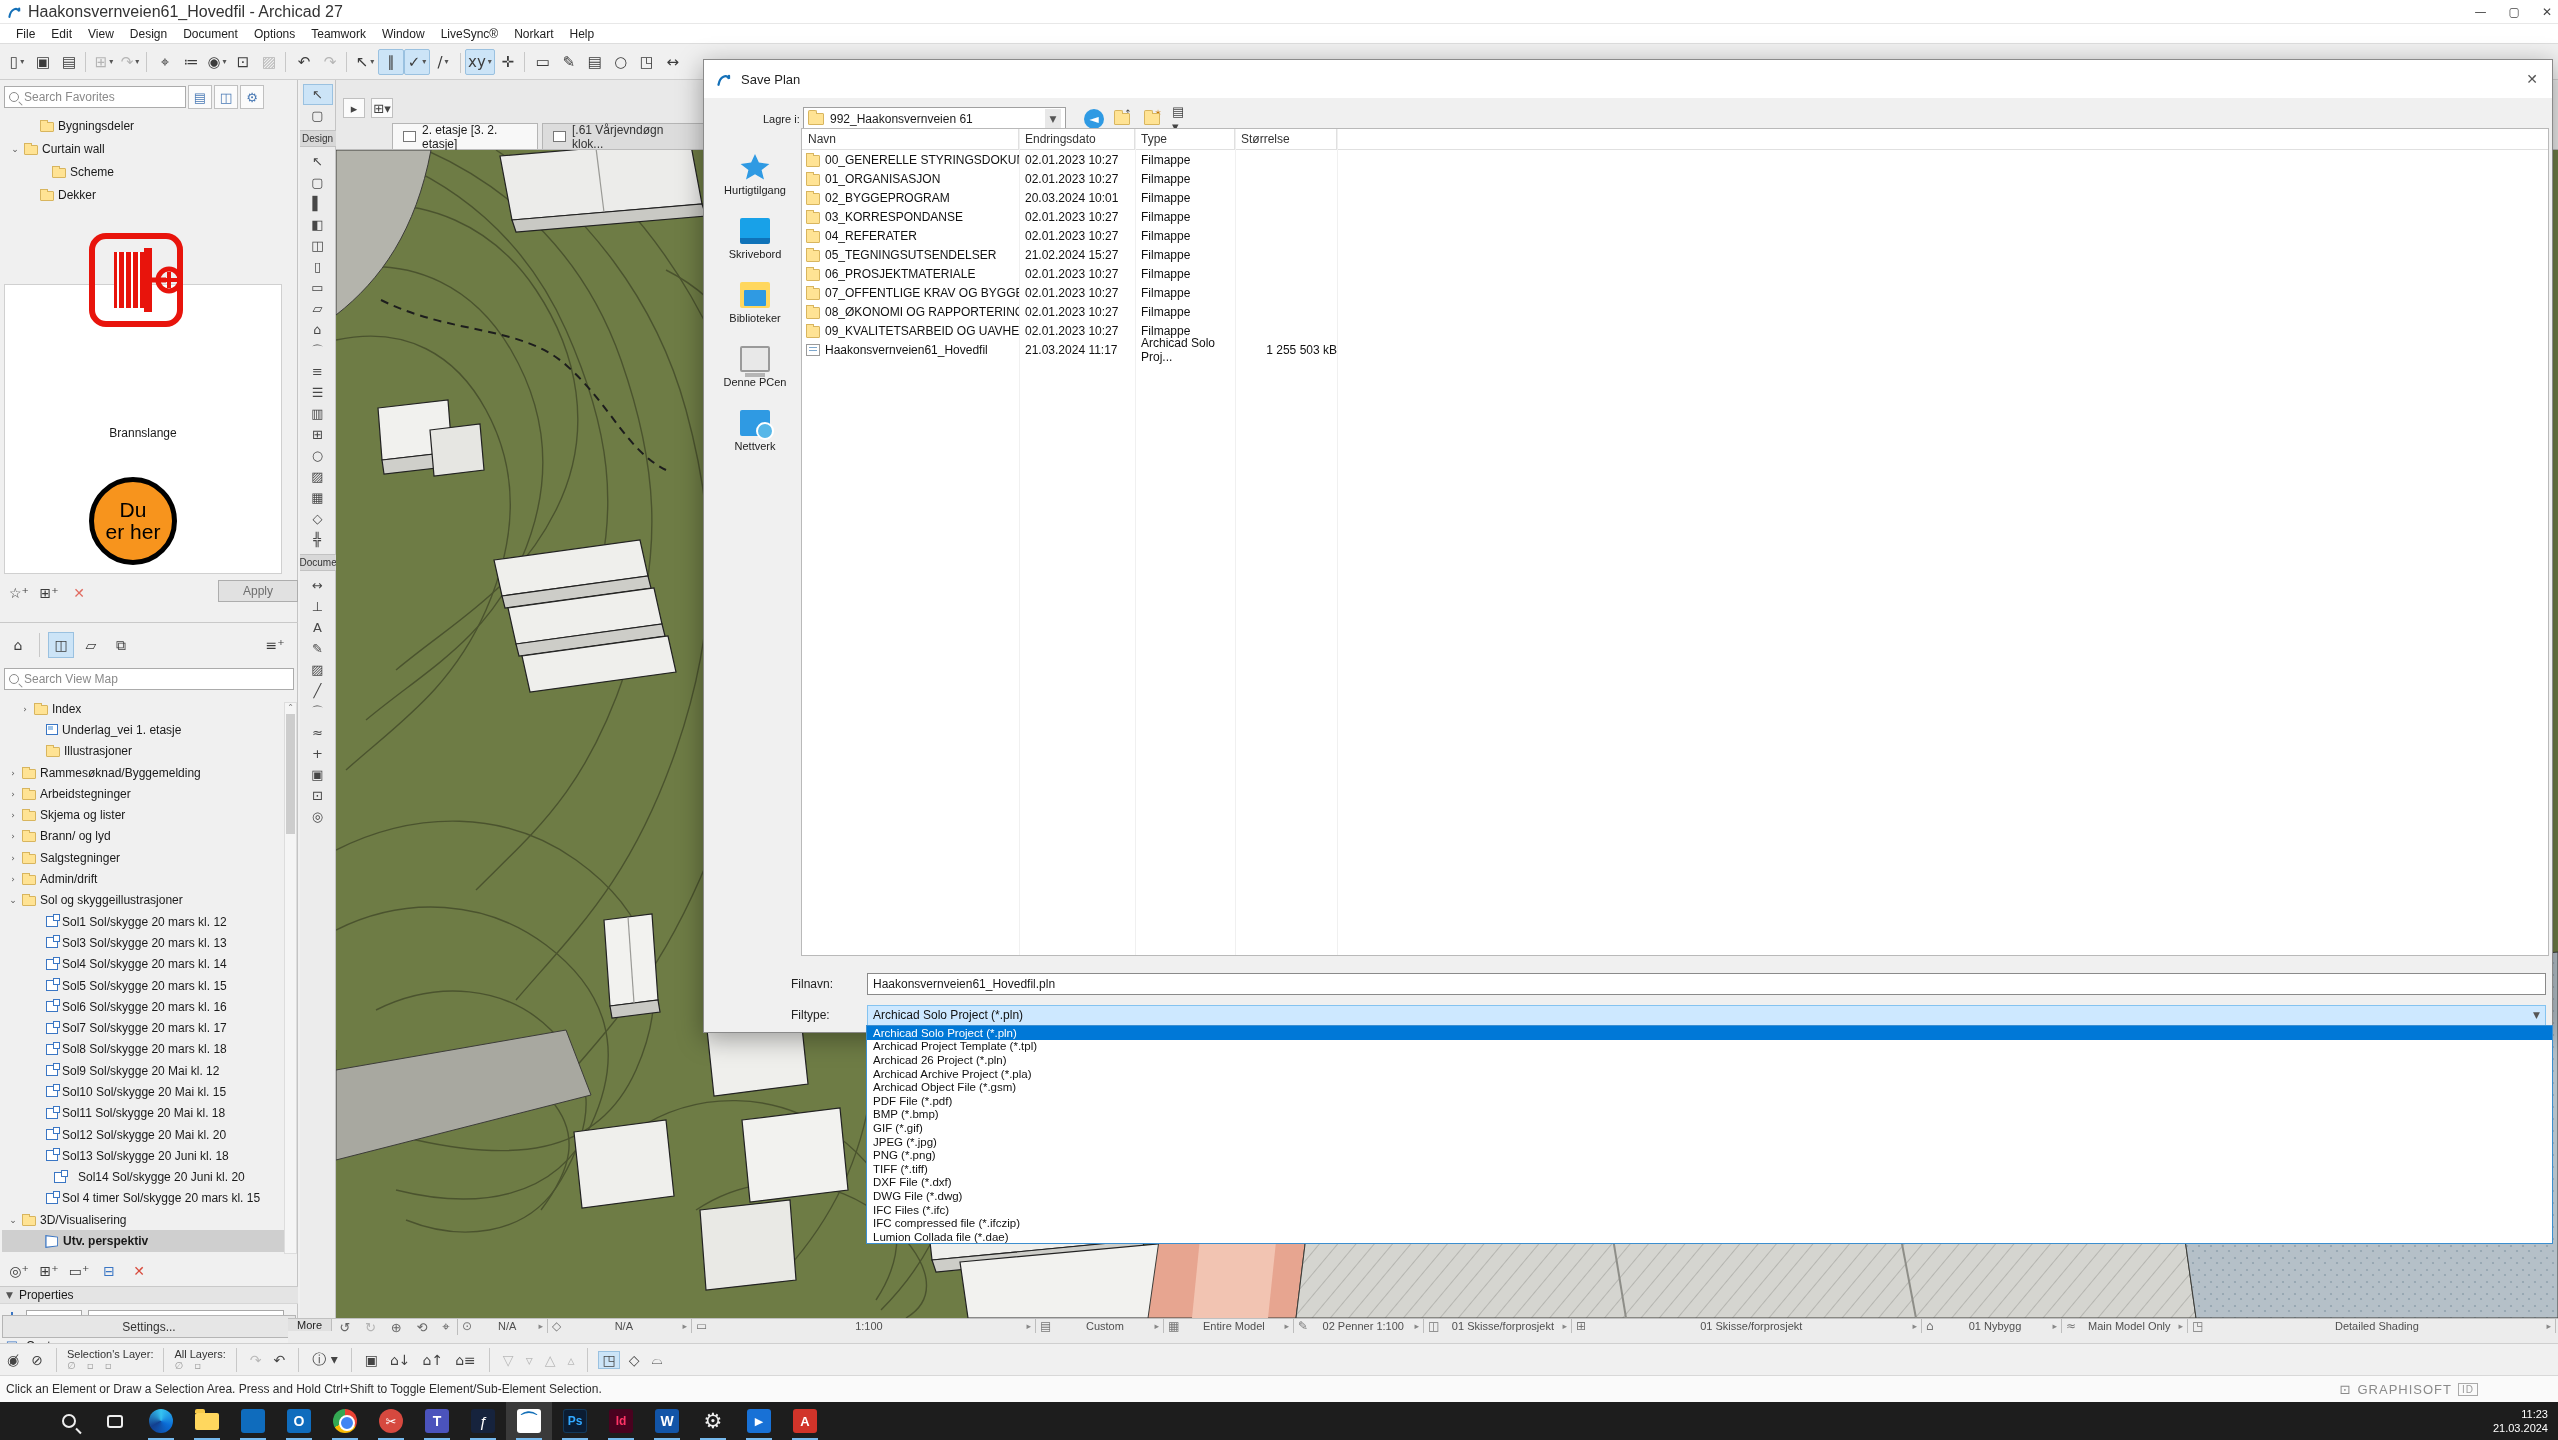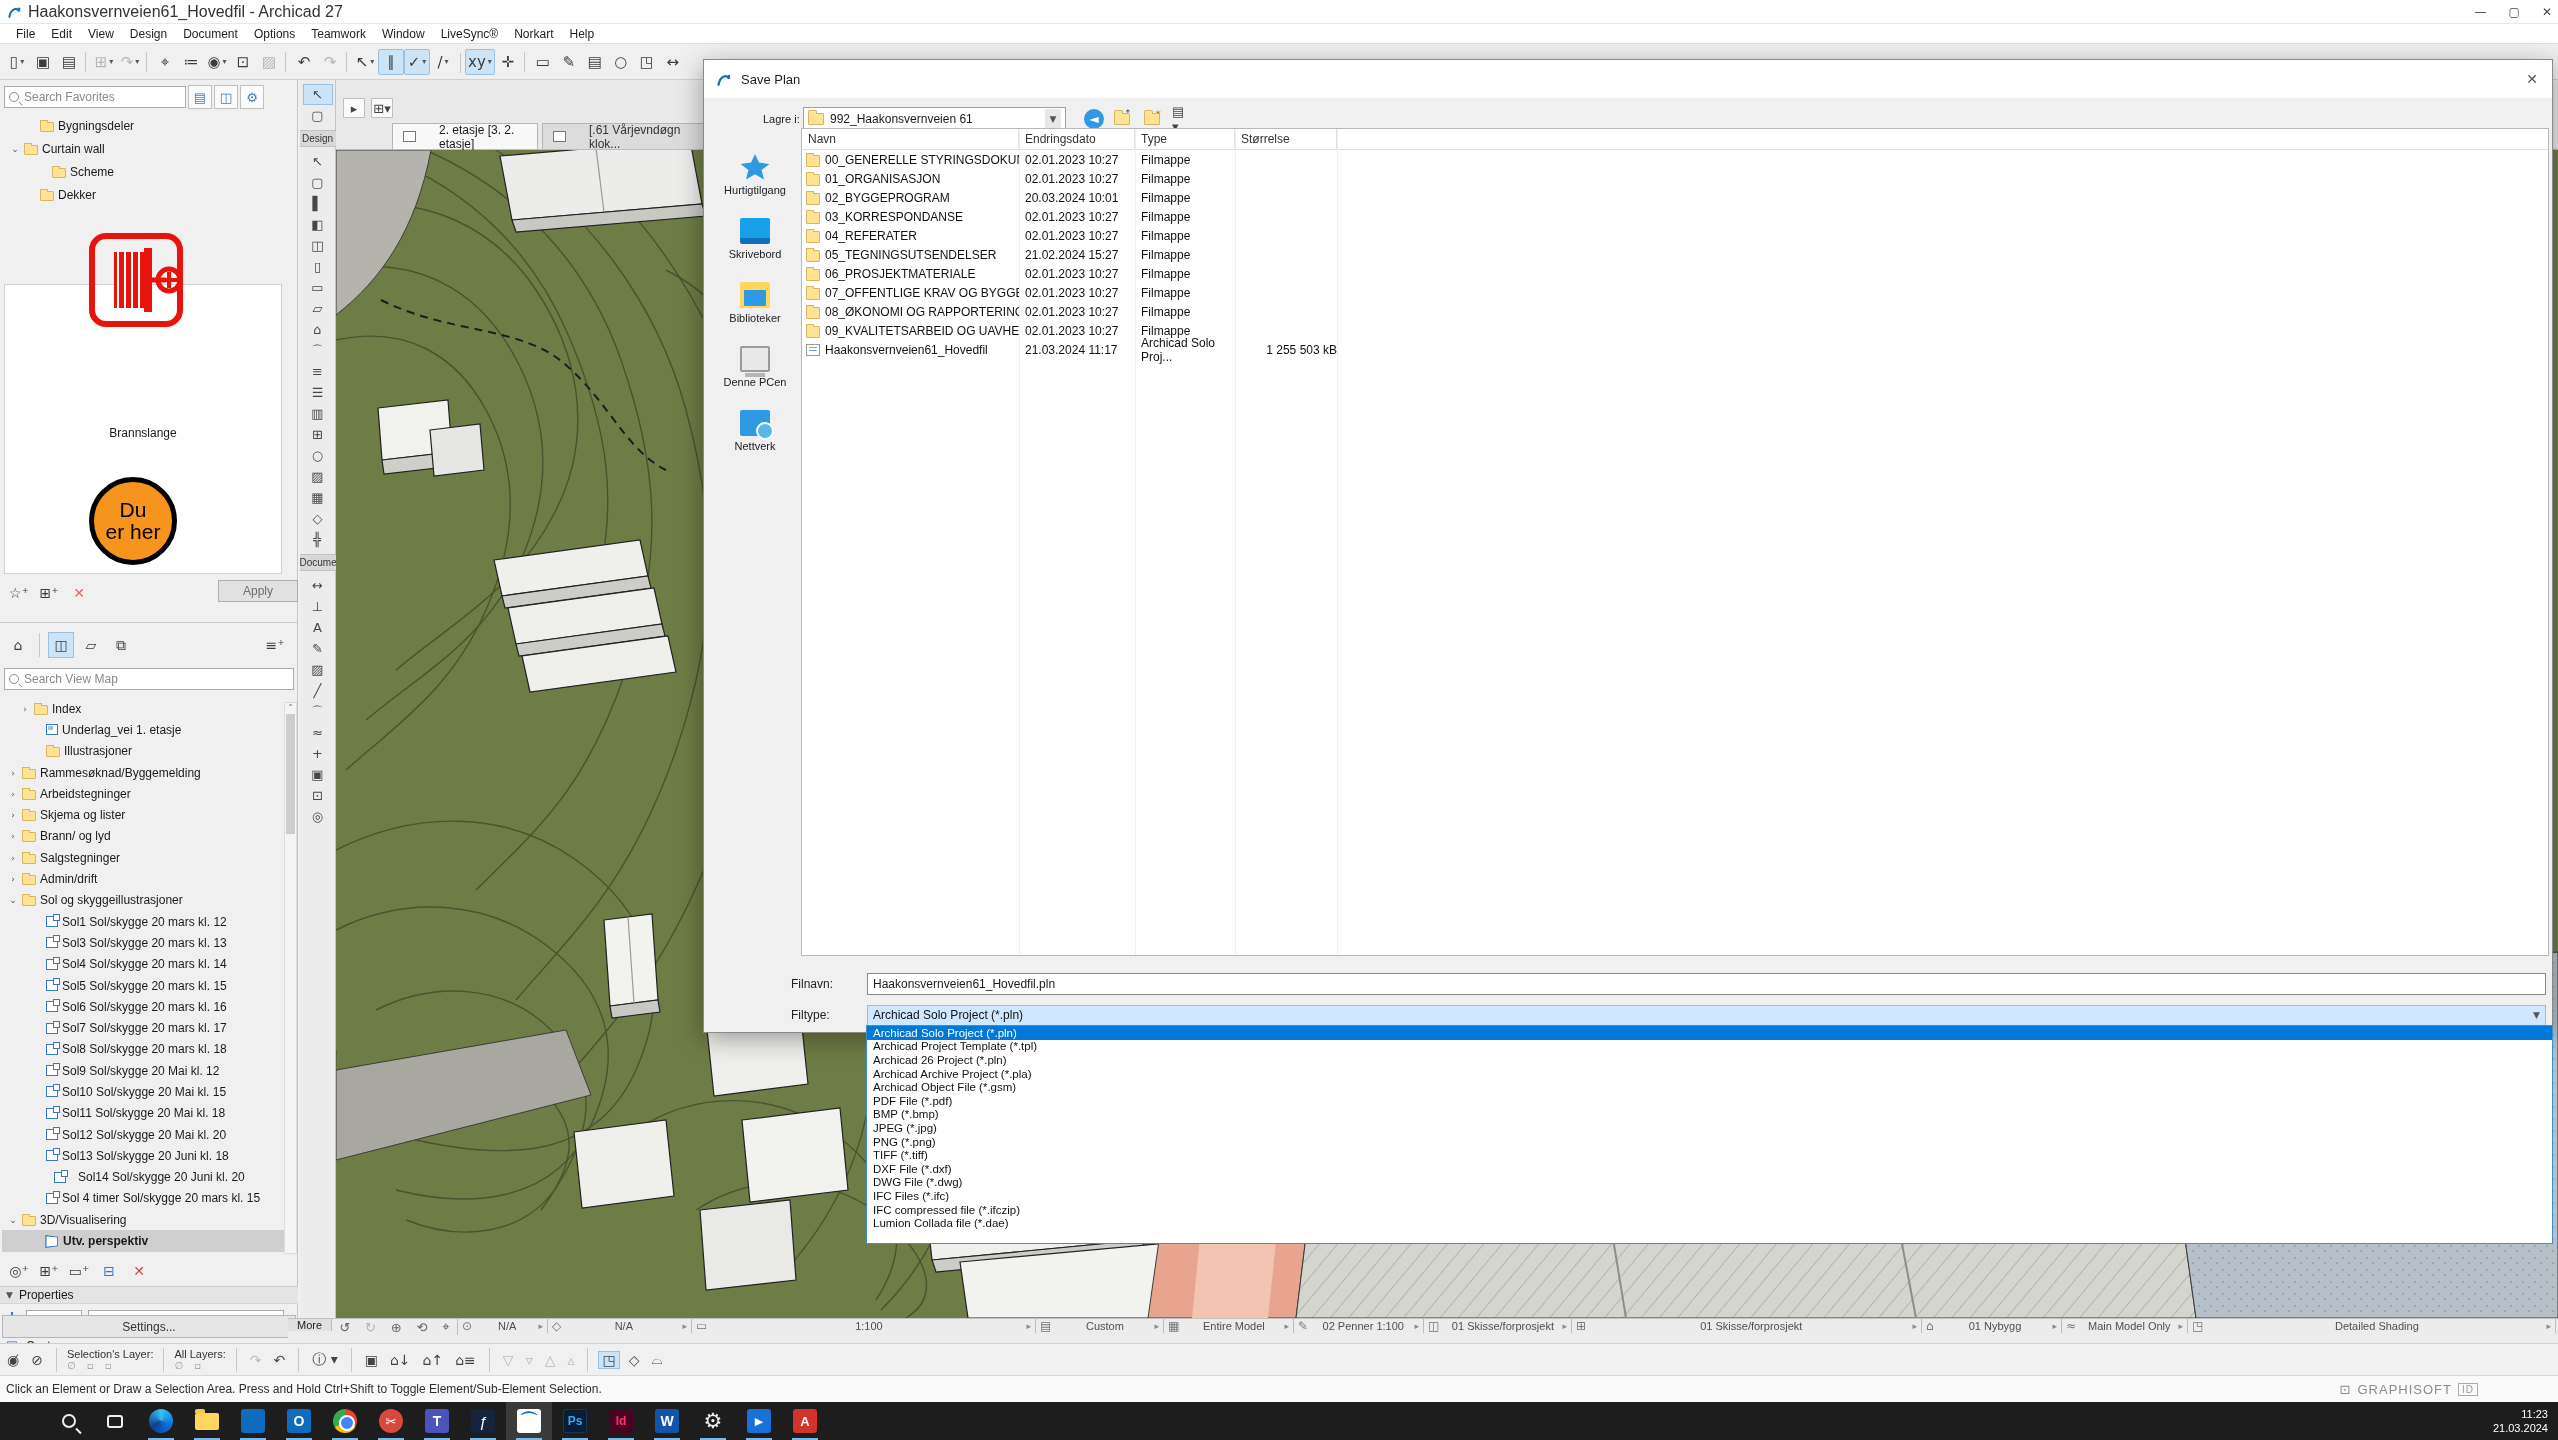--- a/index.html
+++ b/index.html
@@ -57,21 +57,21 @@
   
   #toolbox { left:300px; top:80px; width:36px; height:1238px; background:#ececec; border-right:1px solid #c4c4c4; display:flex; flex-direction:column; align-items:center; padding-top:4px; }
   .tool { width:30px; height:21px; display:flex; align-items:center; justify-content:center; color:#474747; font-size:13px; }
   .tool.sel { background:#cce4f7; border:1px solid #9ac1e0; }
   .toolbox-label { width:36px; background:#d8d8d8; color:#333; font-size:10px; text-align:center; padding:2px 0; margin:4px 0; border-top:1px solid #c2c2c2; border-bottom:1px solid #c2c2c2; }
 
   
   #tabstrip { left:336px; top:80px; width:2222px; height:70px; background:#e9e9e9; border-bottom:1px solid #bbb; }
   .ministrip { position:absolute; left:5px; top:18px; display:flex; gap:4px; }
   .ministrip .sqbtn { width:22px; height:20px; color:#444; }
-  .tab { position:absolute; bottom:0; height:26px; display:flex; align-items:center; gap:23px; padding:0 10px; font-size:12px; border:1px solid #b5b5b5; border-bottom:none; }
+  .tab { position:absolute; bottom:0; height:26px; display:flex; align-items:center; gap:6px; padding:0 10px; font-size:12px; border:1px solid #b5b5b5; border-bottom:none; }
   .tab.active { background:#f8f8f8; }
   .tab.inactive { background:#dcdcdc; color:#333; }
   .tabicon { width:13px; height:11px; border:1px solid #777; background:#fff; flex:none; }
   #canvas { left:336px; top:150px; width:2222px; height:1168px; }
 
   
   #quickbar { left:288px; top:1318px; width:2270px; height:25px; background:#ececec; border-top:1px solid #c0c0c0; display:flex; align-items:flex-start; font-size:11px; color:#555; }
   #quickbar .more { width:44px; display:flex; align-items:center; justify-content:center; background:#e0e0e0; border-right:1px solid #bdbdbd; color:#222; }
   #quickbar .zooms { width:126px; display:flex; align-items:center; justify-content:space-around; border-right:1px solid #bdbdbd; font-size:13px; color:#666; }
   .qseg { display:flex; align-items:center; border-right:1px solid #bdbdbd; padding:0 4px; }
@@ -1106,20 +1106,21 @@
     <div class="opt">Archicad 26 Project (*.pln)</div>
 
     <div class="opt">Archicad Archive Project (*.pla)</div>
 
     <div class="opt">Archicad Object File (*.gsm)</div>
 
     <div class="opt">PDF File (*.pdf)</div>
 
     <div class="opt">BMP (*.bmp)</div>
 
+    <div class="opt">GIF (*.gif)</div>
 
     <div class="opt">JPEG (*.jpg)</div>
 
     <div class="opt">PNG (*.png)</div>
 
     <div class="opt">TIFF (*.tiff)</div>
 
     <div class="opt">DXF File (*.dxf)</div>
 
     <div class="opt">DWG File (*.dwg)</div>

